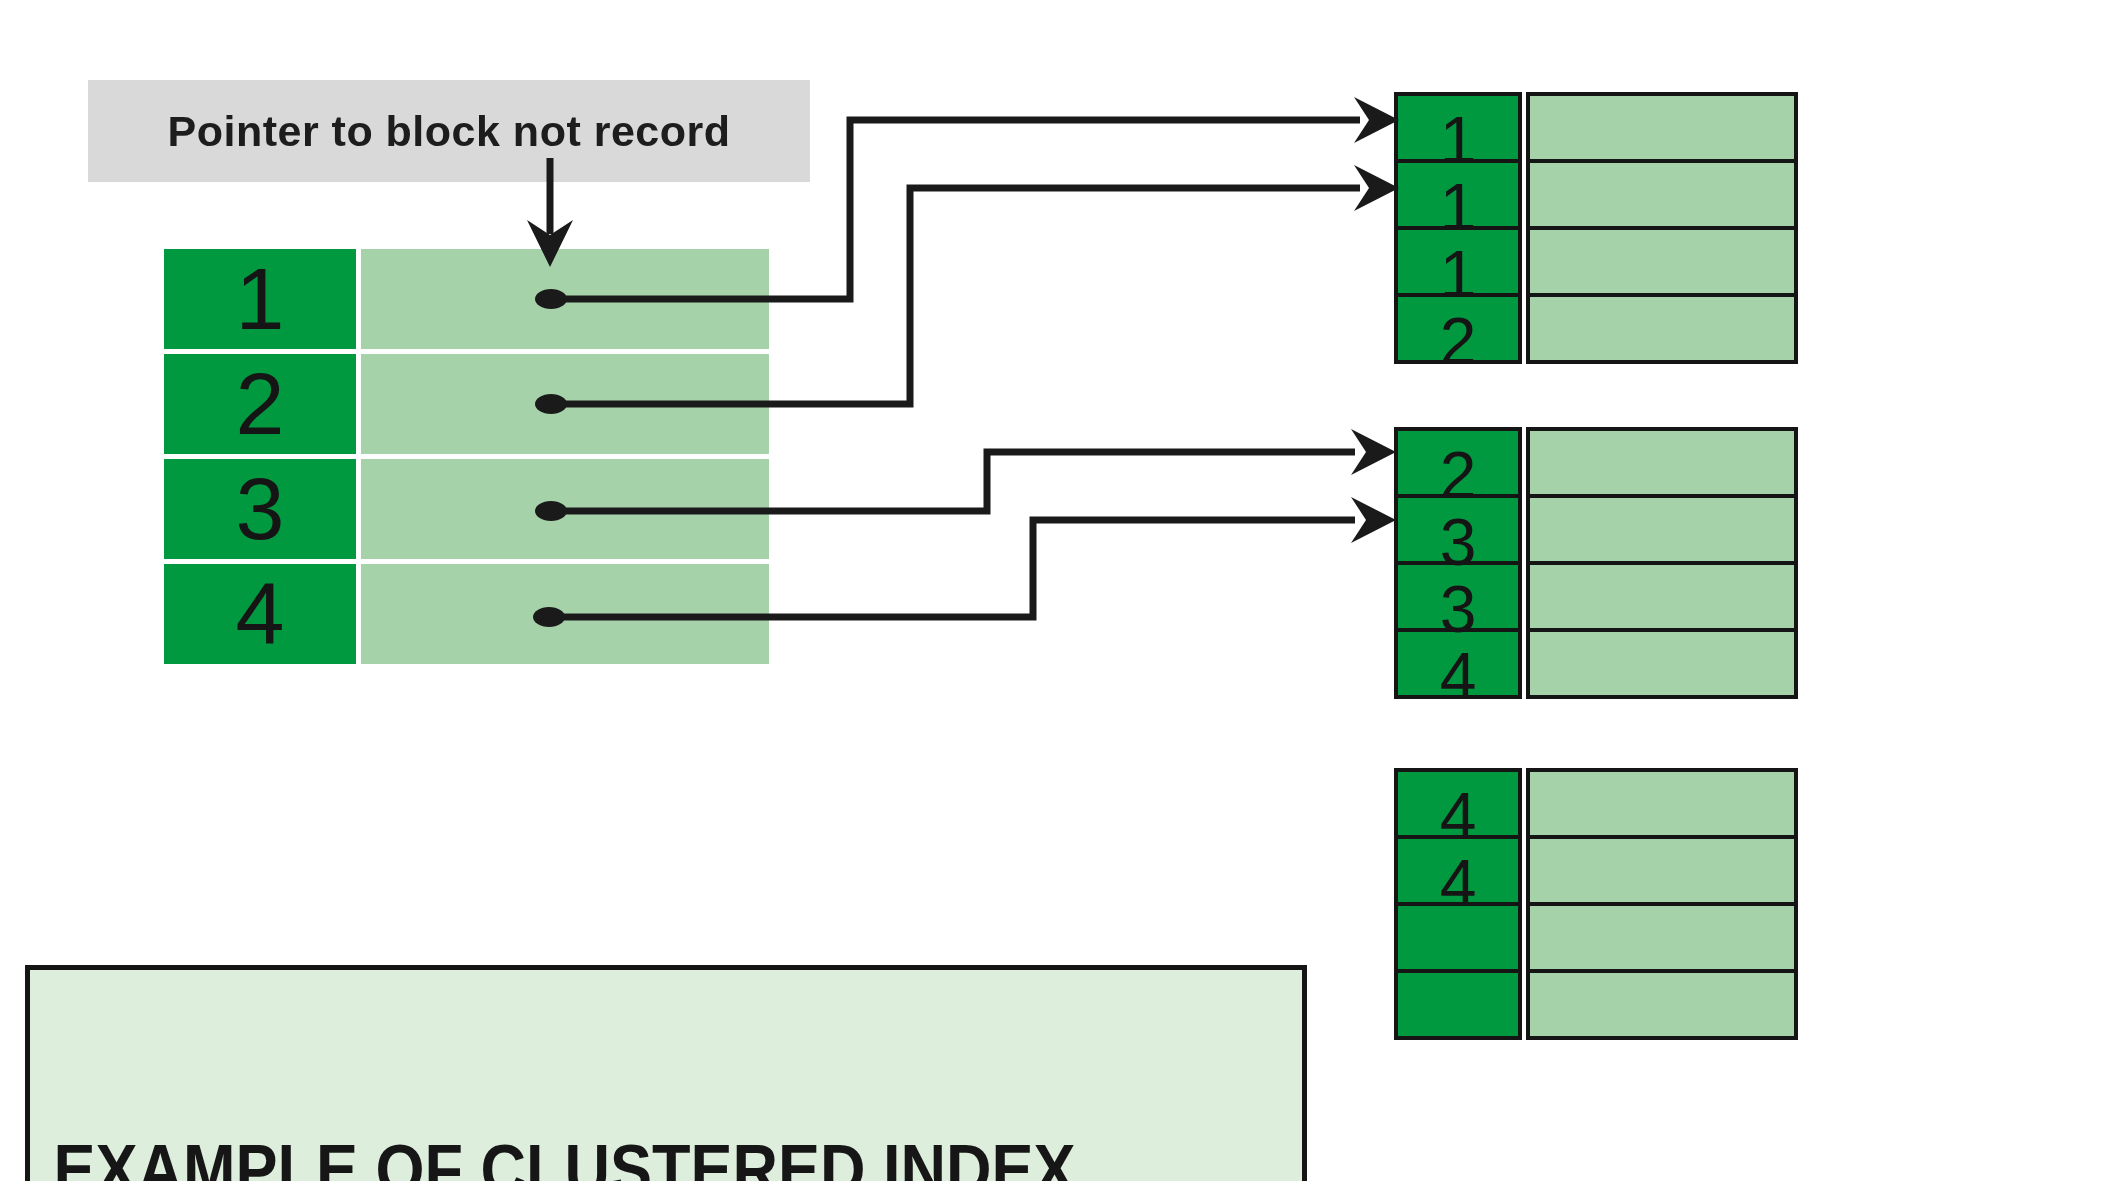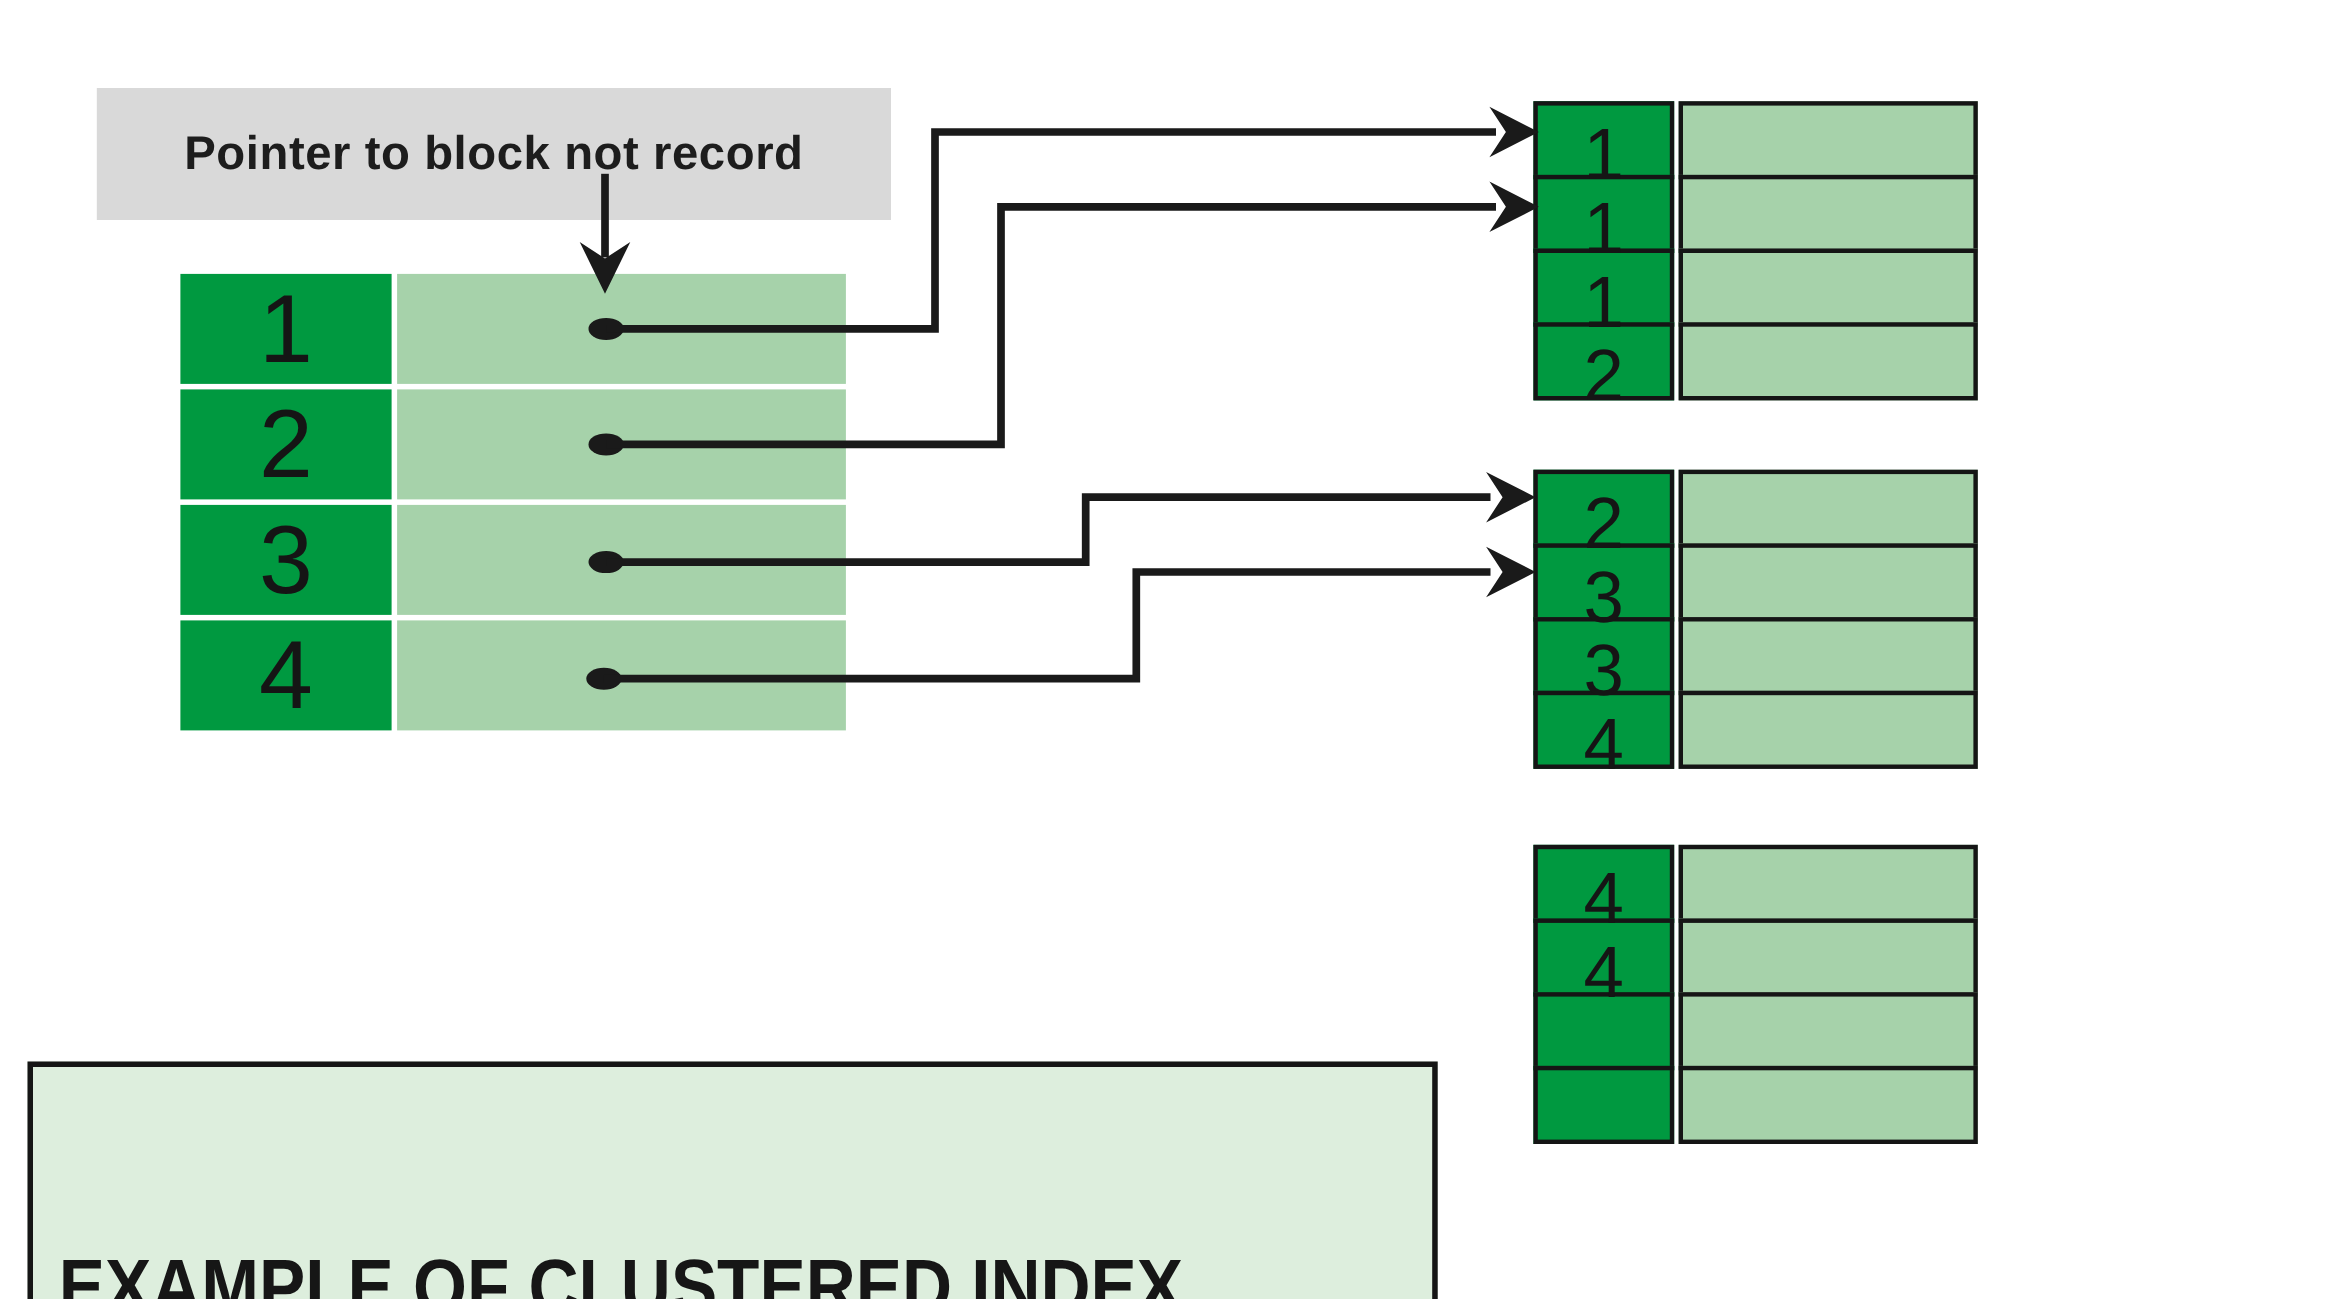--- a/index.html
+++ b/index.html
@@ -2,21 +2,21 @@
 <html style="--key-cell-green: #009940; --record-cell-green: #a6d2aa; --caption-bg-green: #ddeedd; --note-bg-gray: #d9d9d9; --line-black: #1a1a1a;"><head>
 <meta charset="utf-8">
 <style>
   html,body{margin:0;padding:0;background:#ffffff;}
   .canvas{
     position:relative;width:2126px;height:1181px;background:#ffffff;
     font-family:"Liberation Sans",sans-serif;overflow:hidden;color:#111;
   }
   
   .note{
-    position:absolute;left:88px;top:80px;width:722px;height:120px;
+    position:absolute;left:88px;top:80px;width:722px;height:102px;
     background:var(--note-bg-gray,#d9d9d9);
     display:flex;align-items:center;justify-content:center;
   }
   .note span{font-weight:bold;font-size:43px;color:#1d1d1d;letter-spacing:.5px;white-space:nowrap;}
   
   .ikey{
     position:absolute;left:164px;width:192px;height:100px;
     background:var(--key-cell-green,#009940);
     display:flex;align-items:center;justify-content:center;
     font-size:88px;line-height:1;color:#151515;

